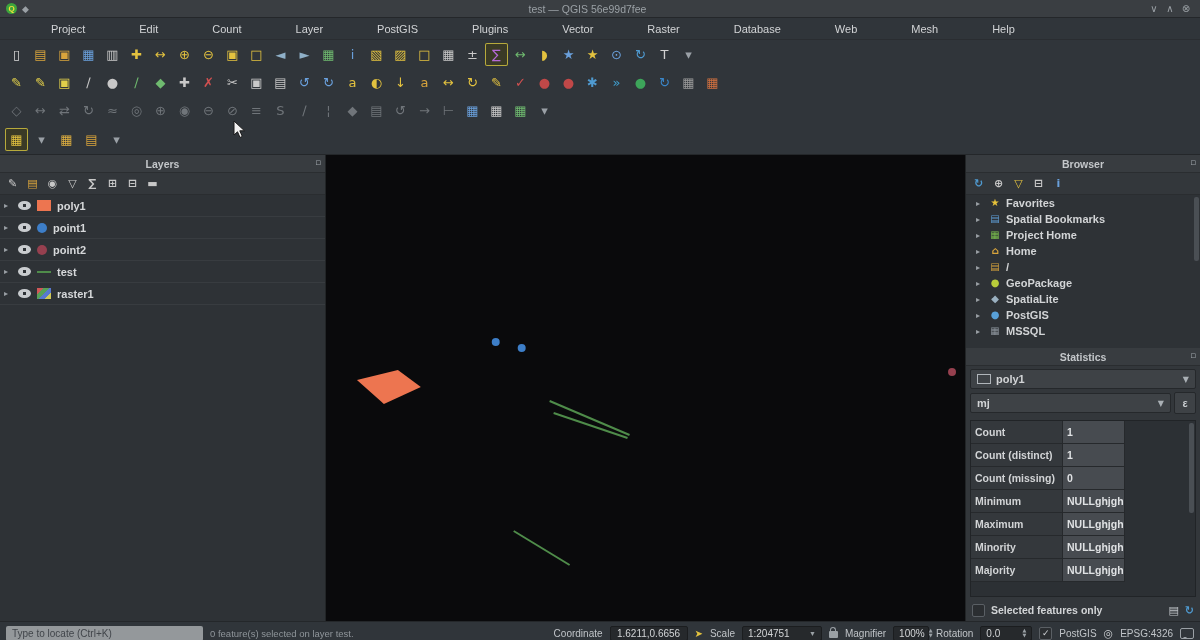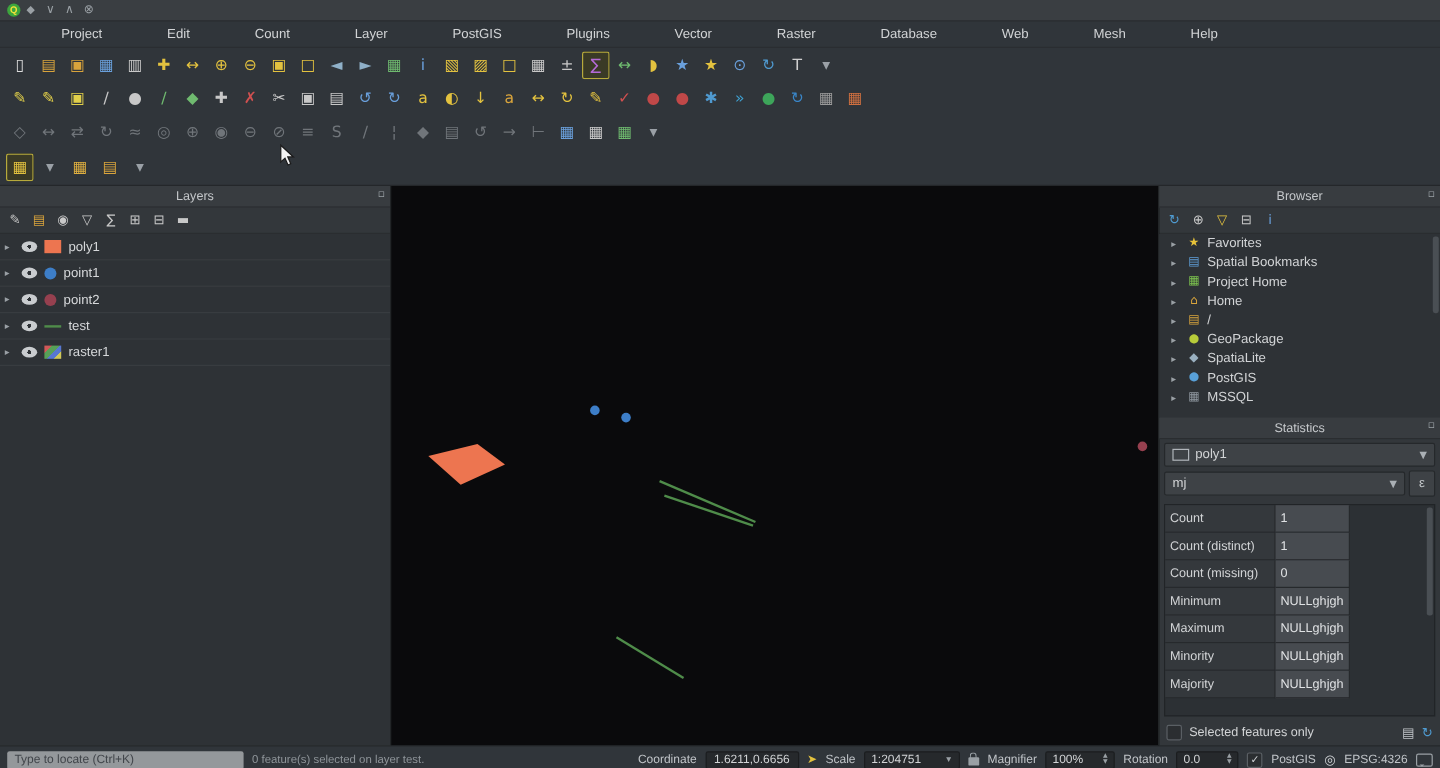--- a/index.html
+++ b/index.html
@@ -22,21 +22,21 @@
 
   
   .toolbars{background:#30353a;border-bottom:1px solid #24272a;}
   .tb-row{display:flex;align-items:center;height:28px;padding:0 5px;gap:1px;}
   .tb-row.small{height:30px;gap:2px;}
   .tb-icon{width:23px;height:23px;display:flex;align-items:center;justify-content:center;border-radius:2px;flex:0 0 auto;}
   .tb-icon[data-active="1"]{box-shadow:inset 0 0 0 1px #b7aa3c;background:#3a3a26;}
   .tb-glyph{font-size:13px;line-height:1;font-family:"DejaVu Sans",sans-serif;}
 
   
-  .main{display:flex;height:466px;}
+  .main{display:flex;height:466px;font-weight:bold;}
 
   .layers-panel{width:325px;background:#33373b;border-right:1px solid #222527;display:flex;flex-direction:column;flex:0 0 auto;}
   .panel-header{height:17px;position:relative;display:flex;align-items:center;justify-content:center;
     font-size:10.5px;color:#c4c7ca;background:#383c40;border-bottom:1px solid #2a2d30;flex:0 0 auto;}
   .panel-float{position:absolute;right:4px;top:2px;font-size:9px;color:#9aa0a5;font-family:"DejaVu Sans",sans-serif;}
   .panel-toolbar{height:21px;display:flex;align-items:center;gap:3px;padding:0 4px;border-bottom:1px solid #2a2d30;flex:0 0 auto;}
   .pt-icon{width:17px;height:17px;display:flex;align-items:center;justify-content:center;}
   .pt-glyph{font-size:11px;line-height:1;font-family:"DejaVu Sans",sans-serif;}
 
   .layers-list{flex:1;background:#2e3236;overflow:hidden;}
@@ -110,20 +110,21 @@
   .mouse-cursor{position:absolute;z-index:50;pointer-events:none;}
 </style>
 </head>
 <body>
 
 <div class="window">
 
   <div class="titlebar">
     <span class="app-logo">Q</span>
     <span class="pin-glyph">◆</span>
+    <div class="title">test — QGIS 56e99d7fee</div>
     <div style="display:flex">
 
         <span class="win-btn">∨</span>
 
         <span class="win-btn">∧</span>
 
         <span class="win-btn">⊗</span>
       </div>
   </div>
 
@@ -773,21 +774,21 @@
     <span class="sb-label">Coordinate</span>
     <input class="coordinate-input" value="1.6211,0.6656" style="">
     <span class="pointer-glyph">➤</span>
     <span class="sb-label">Scale</span>
     <span class="sb-box" style="width:80px;">
       <span>1:204751</span>
       <span class="caret" style="margin-left:auto;font-size:7px;color:#9aa0a5;">▼</span>
     </span>
     <span class="lock"></span>
     <span class="sb-label">Magnifier</span>
-    <span class="sb-box" style="width:58px;">
+    <span class="sb-box" style="width:36px;">
       <span>100%</span>
       <span class="spin" style="margin-left:auto;">
           <span>▲</span>
           <span>▼</span>
         </span>
     </span>
     <span class="sb-label">Rotation</span>
     <span class="sb-box" style="width:52px;">
       <span>0.0</span>
       <span class="spin" style="margin-left:auto;">

